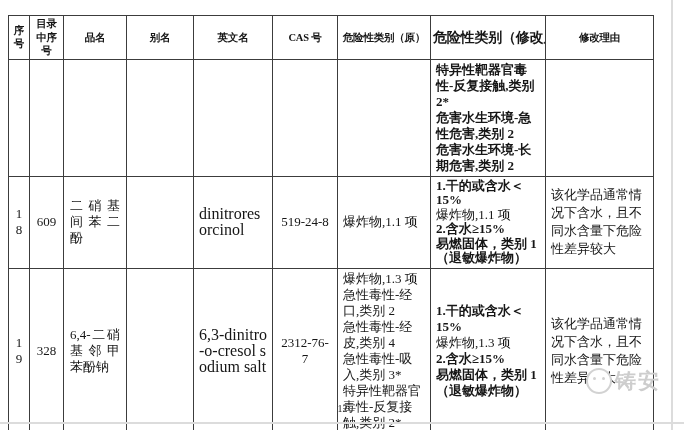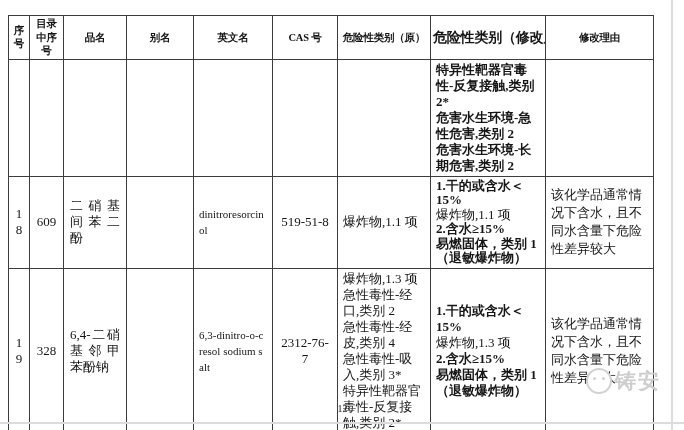--- a/index.html
+++ b/index.html
@@ -18,21 +18,21 @@
     padding:2px 5px;vertical-align:middle;
     word-break:break-word;overflow:hidden;
   }
   .doc-table th{
     font-weight:bold;text-align:center;padding:1px 2px;
     font-size:10.5px;line-height:13.5px;letter-spacing:-0.2px;
   }
   th.nowrap{white-space:nowrap;font-size:14px;}
   td.c{text-align:center;}
   td.name{ text-align:justify;padding:12px 6px;}
-  td.eng{ text-align:left;word-break:break-all;font-size:11px;}
+  td.eng{ text-align:left;word-break:break-all;font-size:16px;}
   td.orig{line-height:16px;}
   td.mod{line-height:16px;}
   td.mod.tight{line-height:14.5px;}
   td.reason{line-height:18px;}
   .ln{display:block;}
   .b{font-weight:bold;}
   .page-number{
     position:absolute;left:20px;top:403px;width:645px;
     text-align:center;font-size:10px;color:#222;
   }
@@ -106,21 +106,21 @@
       </td>
       <td class="reason"></td>
     </tr>
 
     <tr style="height:75px;">
       <td class="c">18</td>
       <td class="c">609</td>
       <td class="name">二硝基间苯二酚</td>
       <td class="c"></td>
       <td class="eng">dinitroresorcinol</td>
-      <td class="c">519-51-8</td>
+      <td class="c">519-24-8</td>
       <td class="orig">
         <span class="ln">爆炸物,1.1 项</span>
       </td>
       <td class="mod tight">
         <span class="ln b">1.干的或含水＜15%</span>
         <span class="ln">爆炸物,1.1 项</span>
         <span class="ln b">2.含水≥15%</span>
         <span class="ln b">易燃固体，类别 1（退敏爆炸物）</span>
       </td>
       <td class="reason">该化学品通常情况下含水，且不同水含量下危险性差异较大</td>

